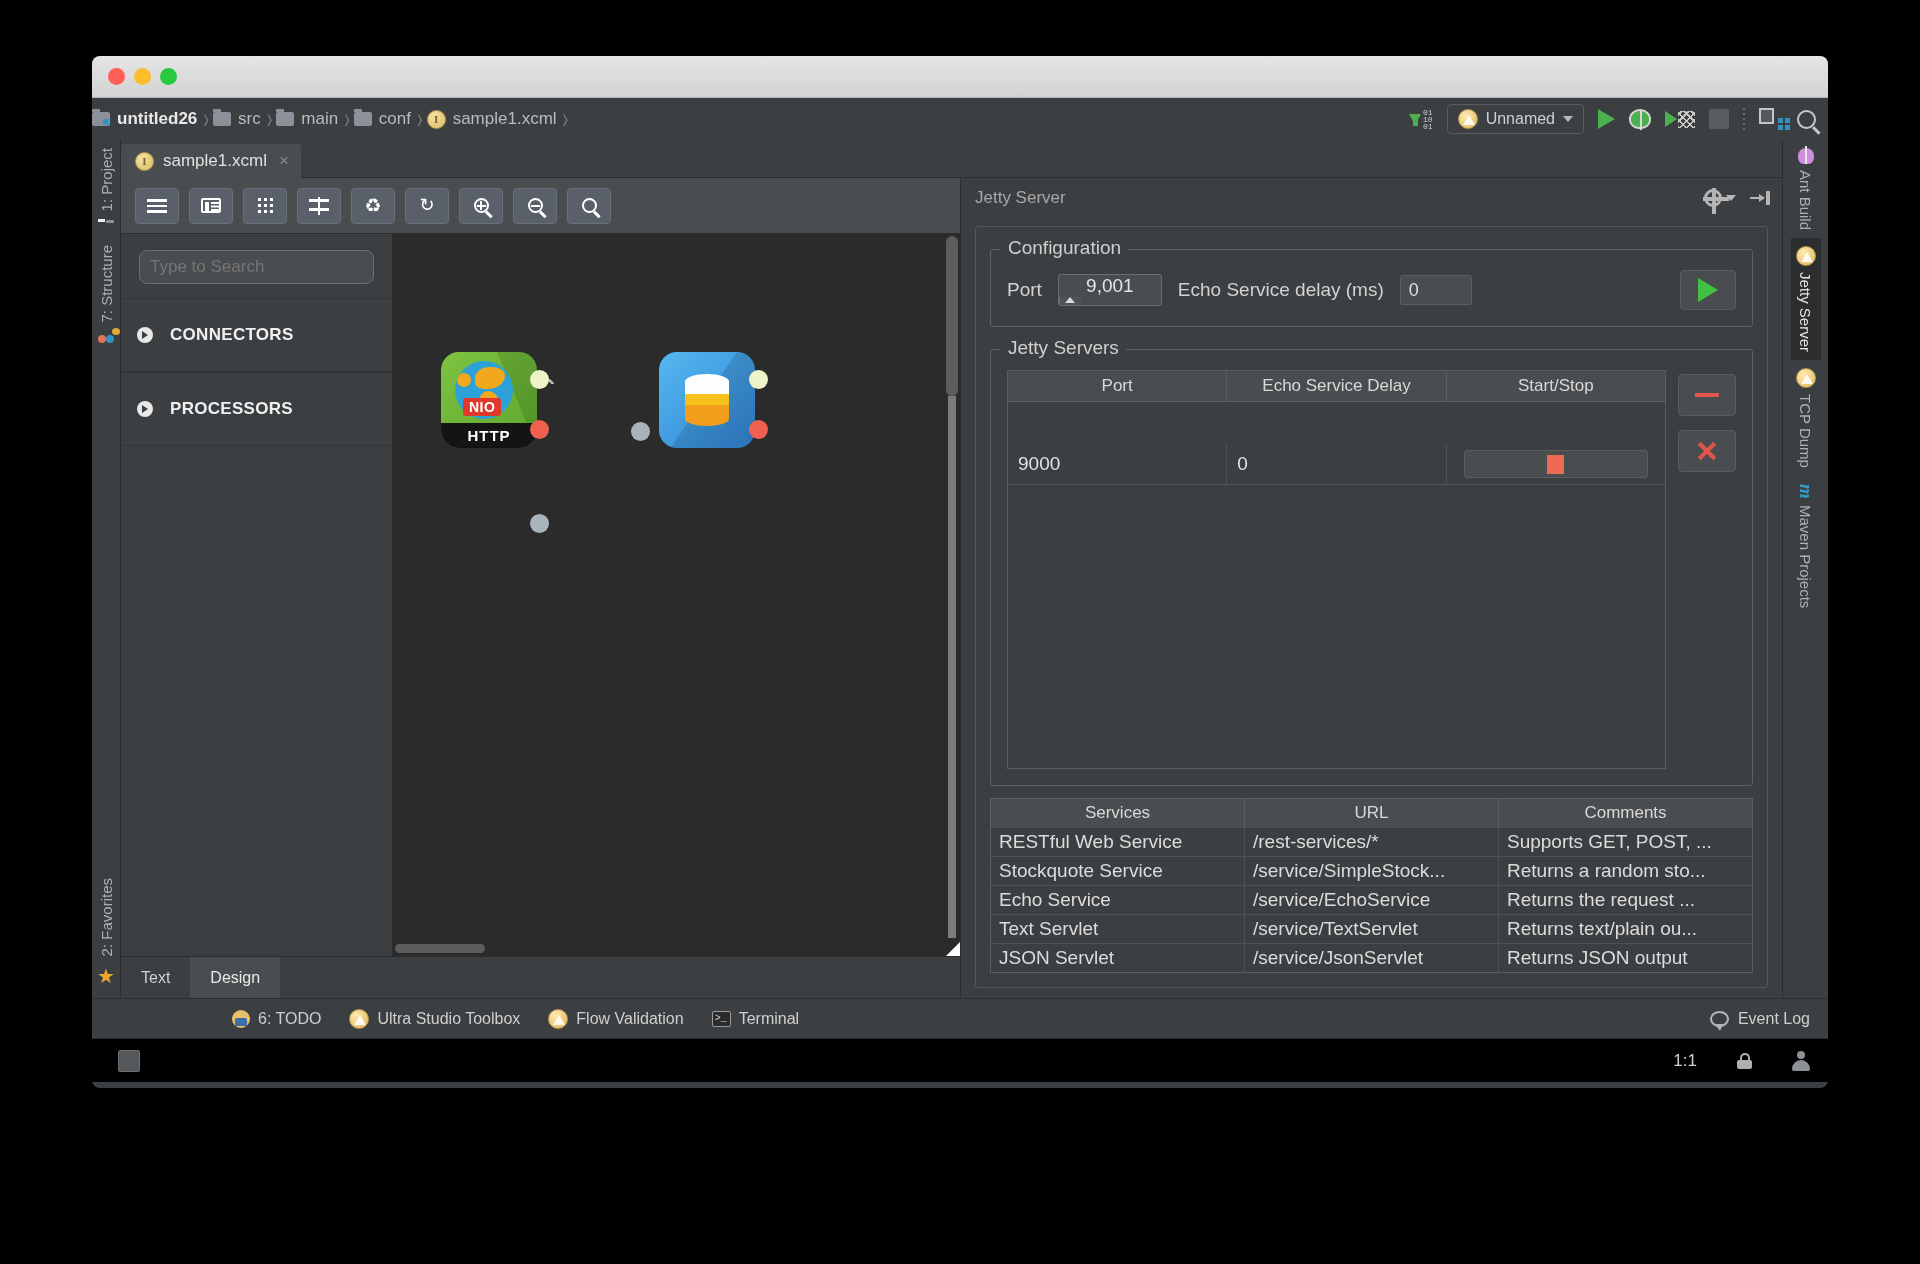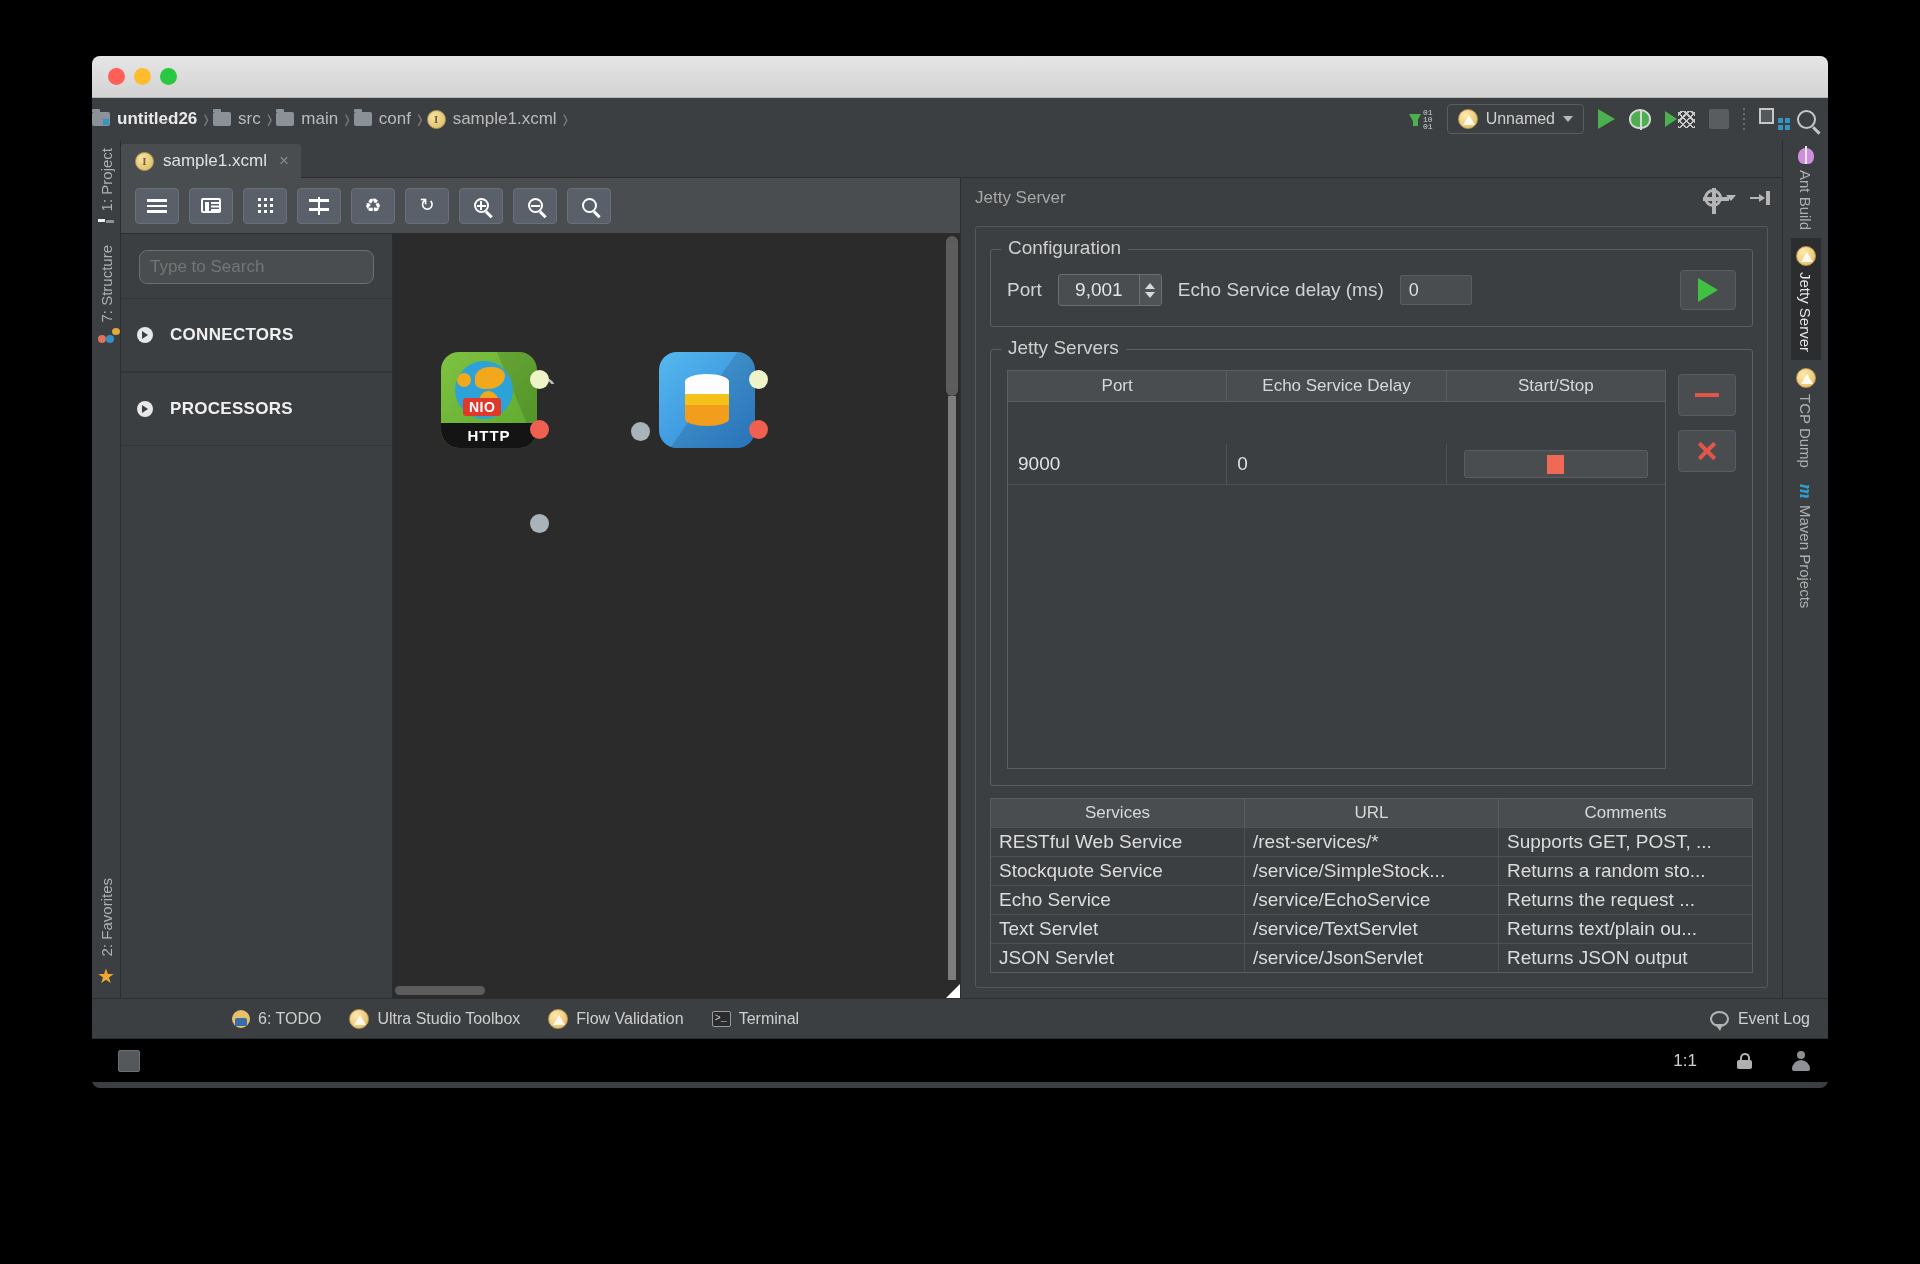--- a/index.html
+++ b/index.html
@@ -259,21 +259,21 @@
   .hidearr .a:after{content:"";position:absolute;right:-1px;top:-3px;border-top:4px solid transparent;border-bottom:4px solid transparent;border-left:6px solid #b5b5b5;}
   .hidearr .b{width:4px;height:14px;background:#b5b5b5;}
   .jetty-body{flex:1;padding:8px 14px 10px 14px;display:flex;flex-direction:column;min-height:0;}
   .outer-box{border:1px solid #555859;border-radius:3px;padding:0 14px 14px 14px;display:flex;flex-direction:column;flex:1;min-height:0;}
   .grp{border:1px solid #5d6062;border-radius:3px;position:relative;margin-top:22px;padding:20px 16px 16px 16px;}
   .grp > legend, .grp-title{
     position:absolute;top:-13px;left:10px;background:#3c3f41;padding:0 7px;color:#cfcfcf;font-size:19px;
   }
   .cfg-row{display:flex;align-items:center;gap:16px;}
   .lbl{color:#d2d2d2;font-size:19px;}
-  .spinner{display:flex;align-items:stretch;height:32px;border:1px solid #6a6f74;border-radius:3px;background:#4a4d4f;overflow:hidden;width:104px;}
+  .spinner{display:flex;align-items:stretch;height:32px;border:1px solid #6a6f74;border-radius:3px;background:#4a4d4f;overflow:hidden;width:104px;flex-direction:column;}
   .spinner .val{flex:1;display:flex;align-items:center;justify-content:center;color:#e4e4e4;font-size:19px;}
   .spinner .btns{width:22px;border-left:1px solid #6a6f74;display:flex;flex-direction:column;align-items:center;justify-content:center;gap:3px;background:#4f5355;}
   .spinner .up{width:0;height:0;border-left:5px solid transparent;border-right:5px solid transparent;border-bottom:6px solid #d9d9d9;}
   .spinner .dn{width:0;height:0;border-left:5px solid transparent;border-right:5px solid transparent;border-top:6px solid #d9d9d9;}
   .txtfield{height:30px;width:72px;background:#4a4d4f;border:1px solid #5a5e60;border-radius:2px;color:#dedede;font-size:18px;display:flex;align-items:center;padding:0 8px;}
   .playbtn{width:56px;height:40px;background:#4a4d4f;border:1px solid #5a5e60;border-radius:4px;display:flex;align-items:center;justify-content:center;margin-left:auto;}
   .playbtn .tri{width:0;height:0;border-top:12px solid transparent;border-bottom:12px solid transparent;border-left:20px solid #41c141;}
   .servers-area{display:flex;gap:12px;flex:1;min-height:0;}
   .tbl{flex:1;border:1px solid #5a5e60;background:#3c3f41;display:flex;flex-direction:column;min-width:0;}
   .tbl-head{display:flex;background:#4a4d4f;border-bottom:1px solid #5a5e60;}
@@ -509,20 +509,24 @@
                 <div class="track"></div>
                   <div class="thumb"></div>
               </div>
               <div class="hscroll">
                 <div class="thumb"></div>
               </div>
               <div class="corner-res"></div>
             </div>
           </div>
 
+          <div class="tabs-bottom">
+            <div class="btab">Text</div>
+            <div class="btab active">Design</div>
+          </div>
         </div>
 
         <div class="jetty-panel">
           <div class="jetty-head">
             <span>Jetty Server</span>
             <span class="right">
               <span style="display:flex;align-items:center;gap:4px;">
                 <span class="gear"></span>
                   <span class="caret-dn"></span>
               </span>

